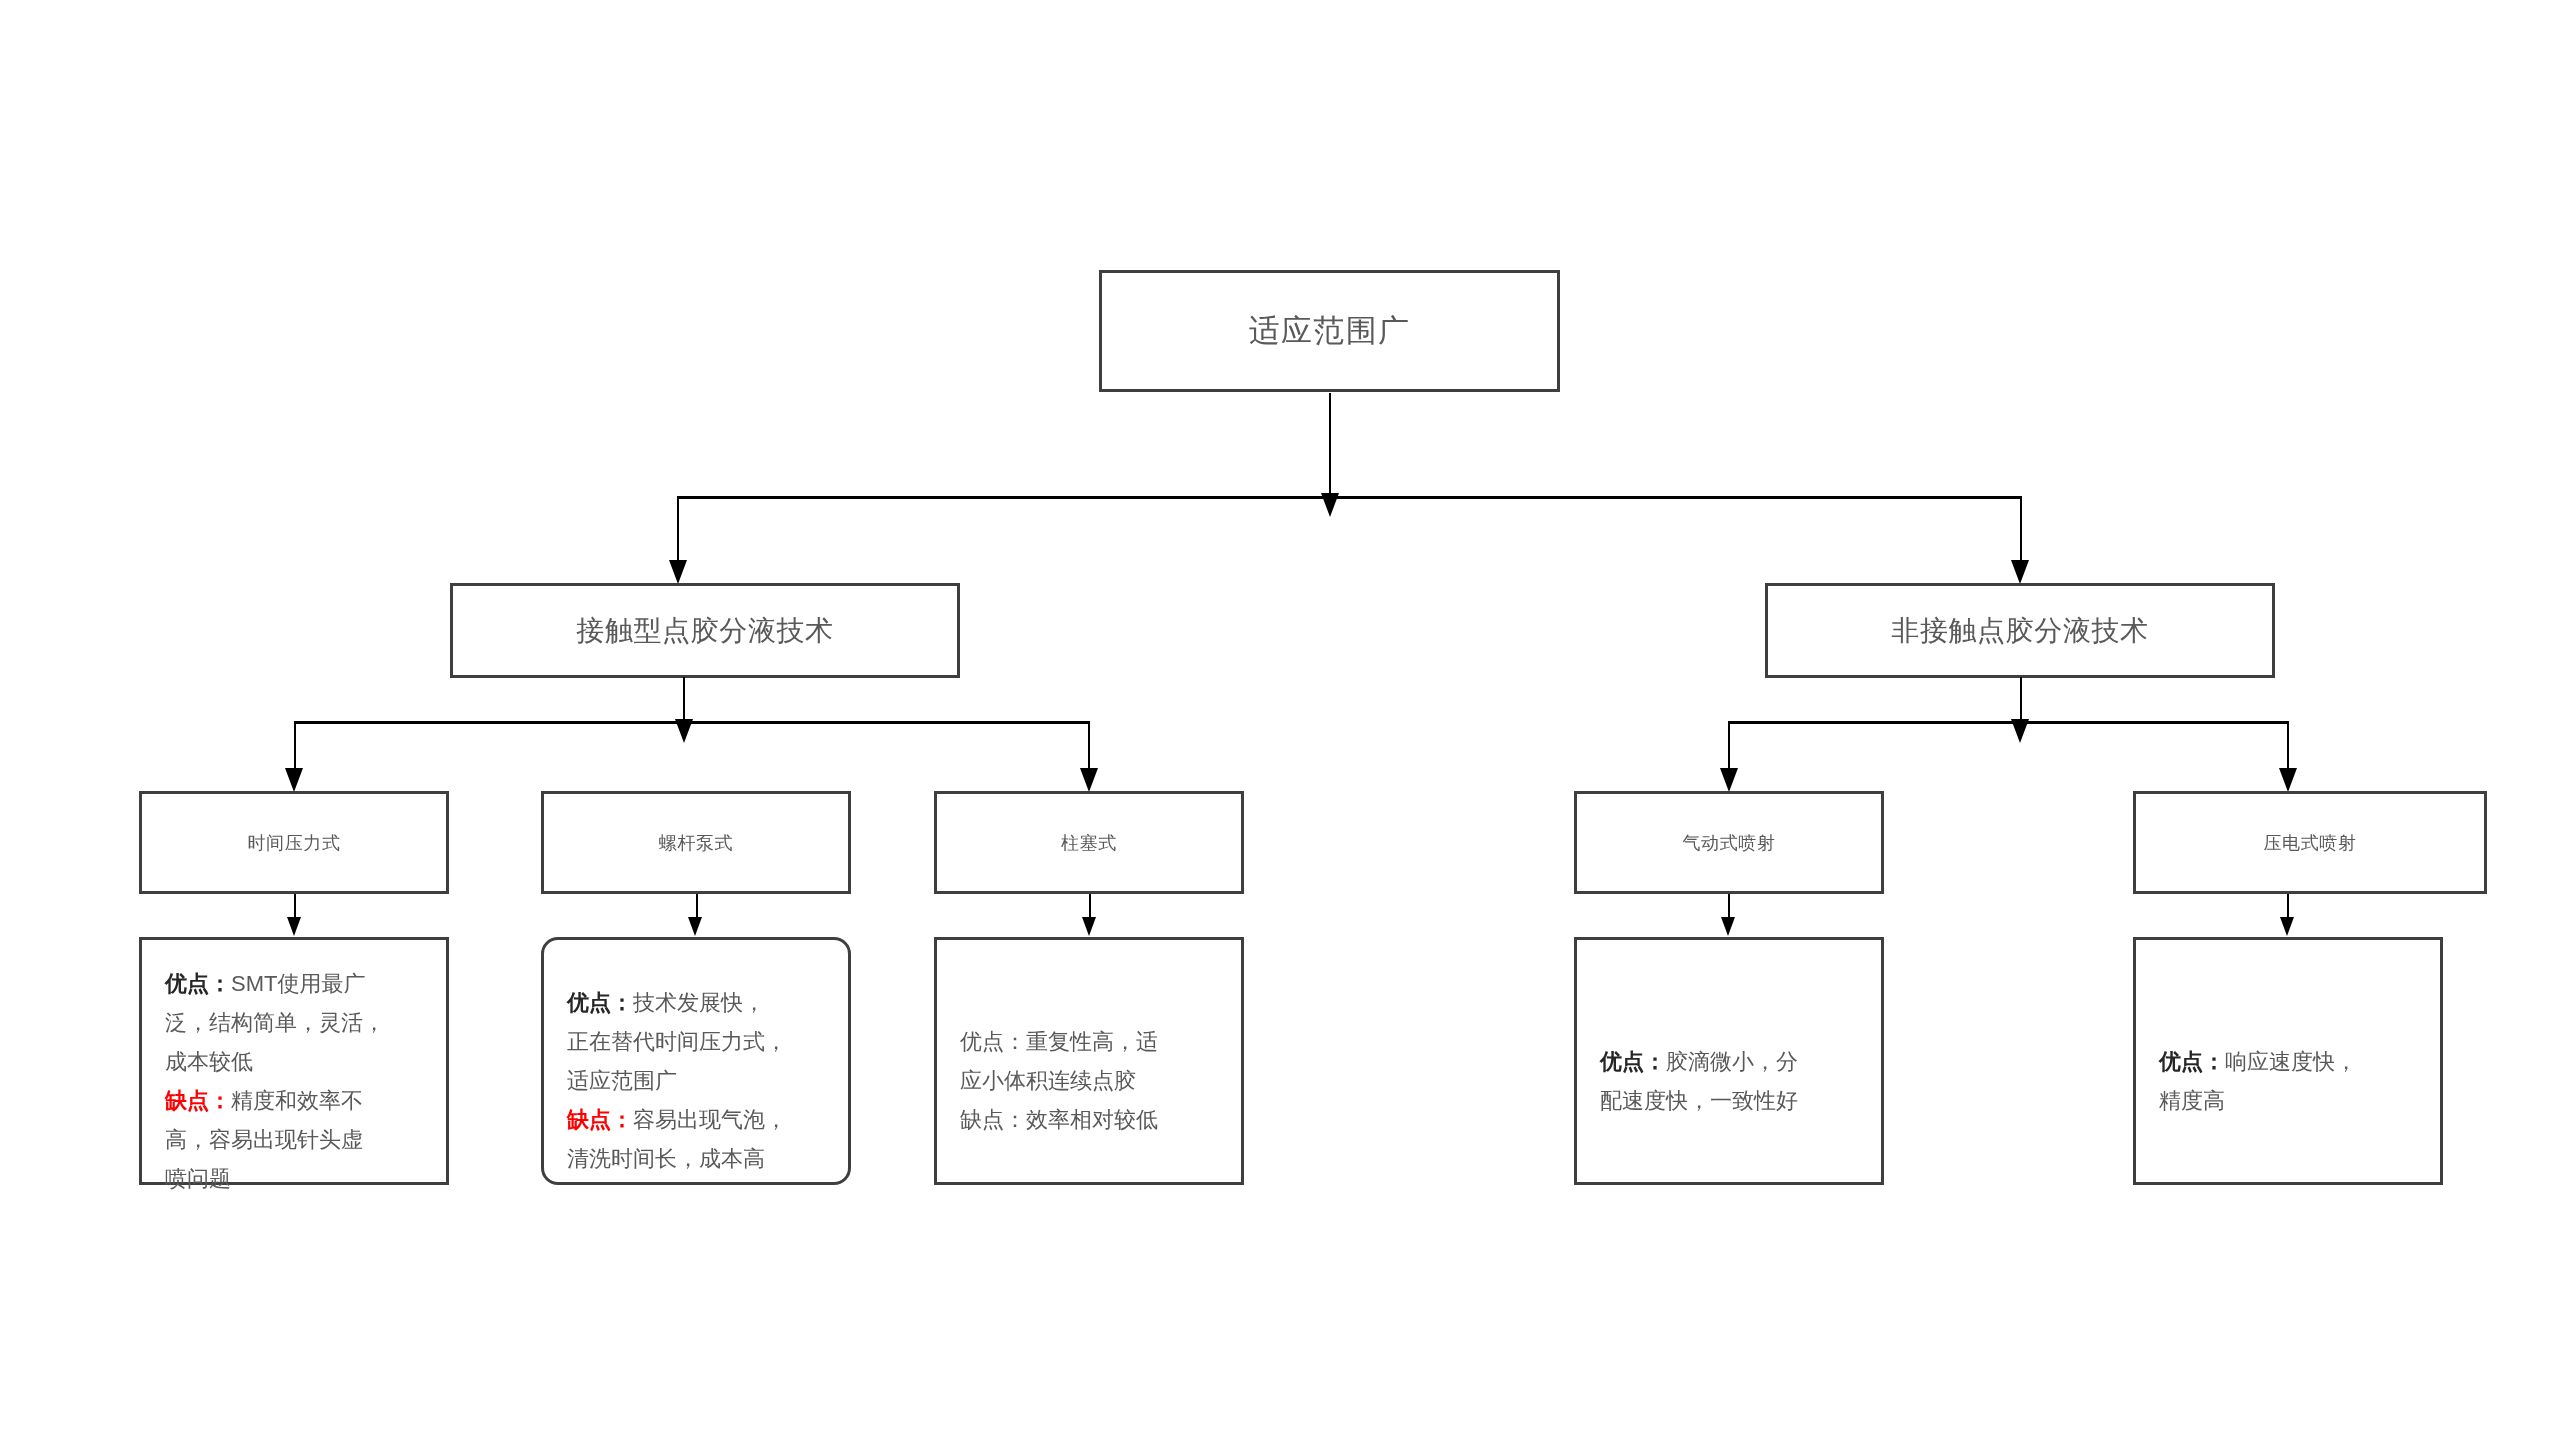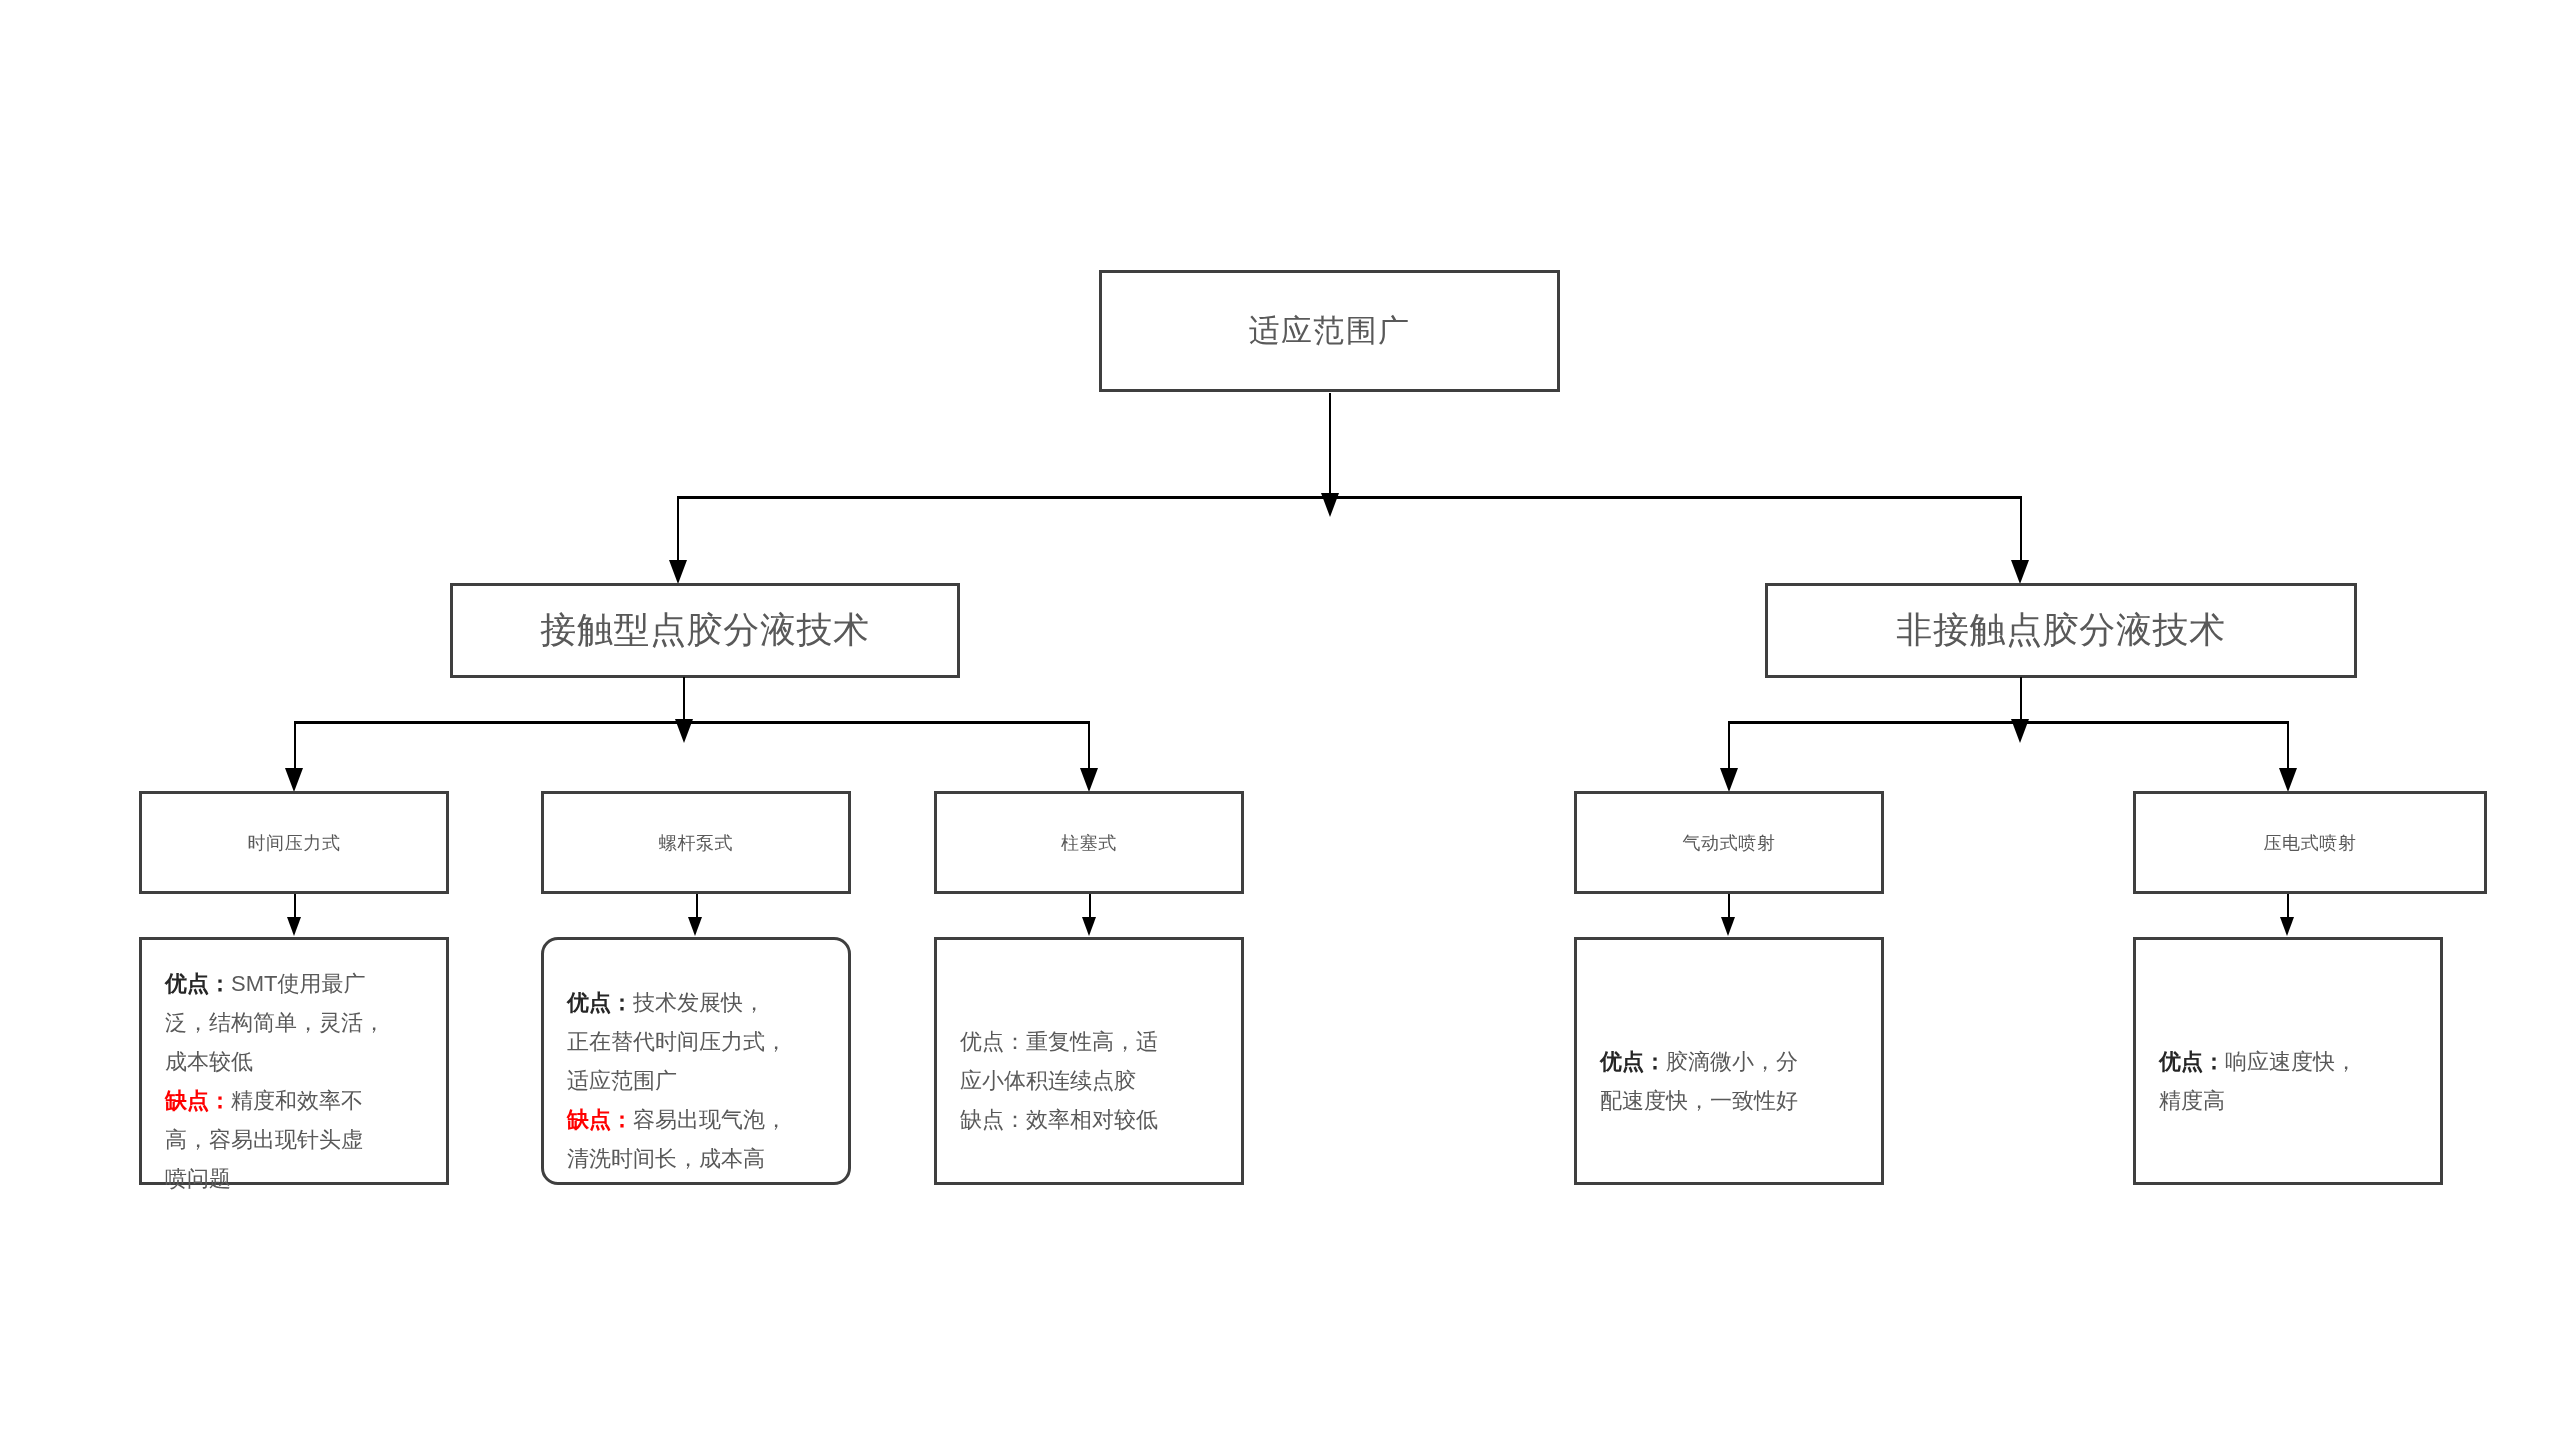--- a/index.html
+++ b/index.html
@@ -15,21 +15,21 @@
     position:absolute;
     background:#ffffff;
     border:3.2px solid #3f3f3f;
     box-sizing:border-box;
     display:flex;
     align-items:center;
     justify-content:center;
     color:#595959;
   }
   .root-label{font-size:31px;letter-spacing:1.3px;}
-  .branch-label{font-size:36px;letter-spacing:0.6px;}
+  .branch-label{font-size:28px;letter-spacing:0.6px;}
   .leaf-label{font-size:18px;letter-spacing:0.6px;}
   .detail{
     position:absolute;
     background:#ffffff;
     border:3.2px solid #3f3f3f;
     box-sizing:border-box;
     display:flex;
     align-items:center;
     padding:0 23px;
   }
@@ -53,21 +53,21 @@
   }
   .arrow.small{
     border-left:7px solid transparent;
     border-right:7px solid transparent;
     border-top:19.3px solid #000000;
   }
 
   
   #root-box{left:1099px;top:270px;width:461px;height:122px;}
   #branch-left-box{left:450px;top:583px;width:510px;height:95px;}
-  #branch-right-box{left:1765px;top:583px;width:592px;height:95px;}
+  #branch-right-box{left:1765px;top:583px;width:510px;height:95px;}
   #leaf1-box{left:139px;top:791px;width:310px;height:103px;}
   #leaf2-box{left:541px;top:791px;width:310px;height:103px;}
   #leaf3-box{left:934px;top:791px;width:310px;height:103px;}
   #leaf4-box{left:1574px;top:791px;width:310px;height:103px;}
   #leaf5-box{left:2133px;top:791px;width:354px;height:103px;}
   #detail1-box{left:139px;top:937px;width:310px;height:248px;}
   #detail2-box{left:541px;top:937px;width:310px;height:248px;border-radius:17px;}
   #detail3-box{left:934px;top:937px;width:310px;height:248px;}
   #detail4-box{left:1574px;top:937px;width:310px;height:248px;}
   #detail5-box{left:2133px;top:937px;width:310px;height:248px;}

